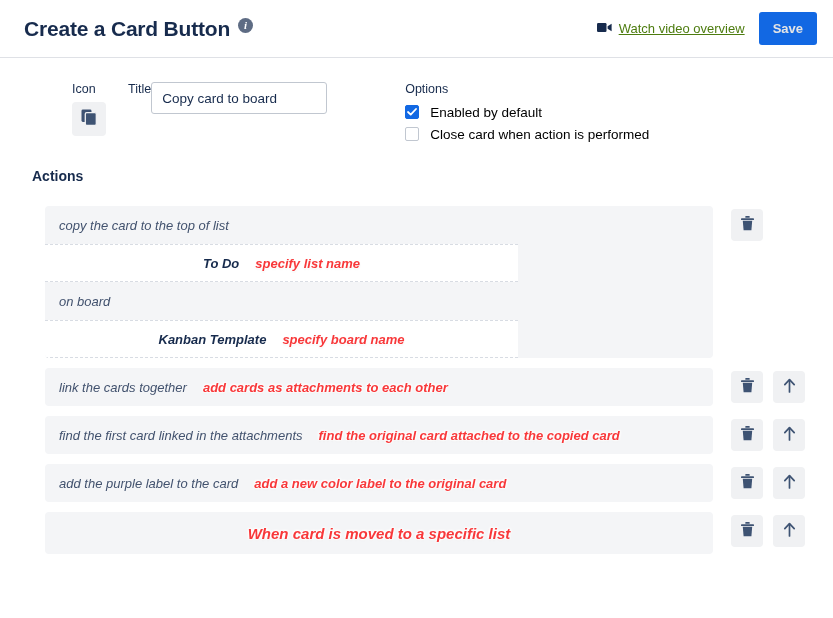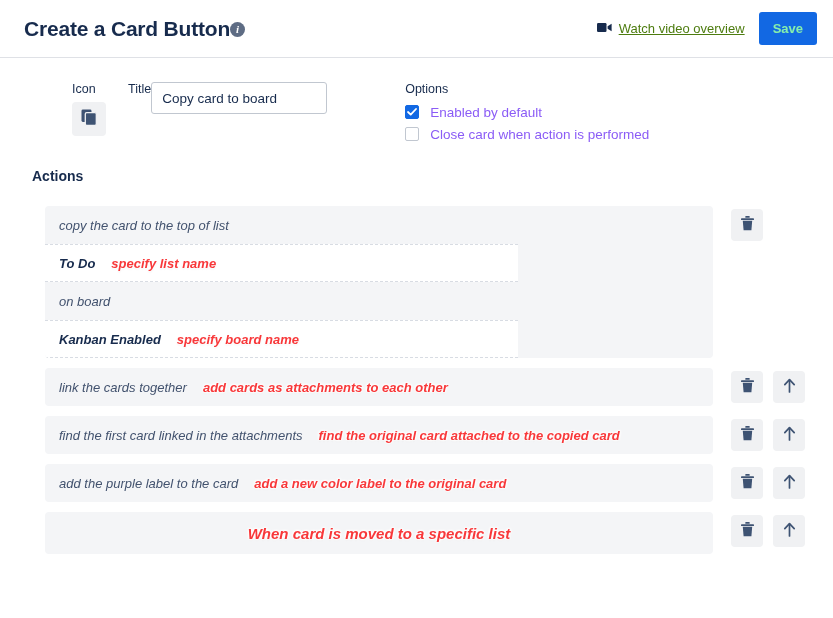--- a/index.html
+++ b/index.html
@@ -19,22 +19,21 @@
     align-items: center;
     padding: 0 16px 0 24px;
     border-bottom: 1px solid #dfe1e6;
   }
   .page-title {
     font-size: 21px;
     font-weight: bold;
     color: #172b4d;
     letter-spacing: -0.2px;
     display: flex;
-    align-items: center;
-    gap: 0;
+    gap: 8px;
   }
   .info-icon {
     width: 15px; height: 15px;
     border-radius: 50%;
     background: #5e6c84;
     color: #fff;
     font-size: 11px;
     font-weight: bold;
     font-style: italic;
     line-height: 15px;
@@ -55,21 +54,21 @@
     align-items: center;
     gap: 7px;
     font-size: 13px;
     color: #4d7c0f;
     cursor: pointer;
   }
   .watch-link .label { text-decoration: underline; }
   .video-icon { display: block; }
   .save-button {
     background: #1268e3;
-    color: #86efac;
+    color: #e5e5e5;
     font-size: 13px;
     font-weight: bold;
     border: none;
     border-radius: 3px;
     padding: 9px 14px;
     cursor: pointer;
     font-family: "Liberation Sans", sans-serif;
   }
 
   
@@ -119,21 +118,21 @@
   .cb {
     width: 14px; height: 14px;
     border-radius: 2px;
     flex: 0 0 14px;
     display: flex;
     align-items: center;
     justify-content: center;
   }
   .cb.on { background: #1268e3; border: 1px solid #1268e3; }
   .cb.off { background: #ffffff; border: 1px solid #c1c7d0; }
-  .opt-label { font-size: 13.5px; color: #8b5cf6; }
+  .opt-label { font-size: 13.5px; color: #000000; }
 
   
   .actions-heading {
     font-size: 14px;
     font-weight: bold;
     color: #172b4d;
     padding: 22px 0 0 32px;
   }
 
   
@@ -153,21 +152,21 @@
     display: flex;
     align-items: center;
     padding: 0 14px;
     min-height: 38px;
     font-size: 13px;
     color: #42526e;
     position: relative;
     font-style: italic;
   }
   .ac-line.dashed-top { border-top: 1px dashed #d8dce3; }
-  .ac-line.dashed-bottom { border-bottom: 1px dashed #d8dce3; }
+  .ac-line.dashed-bottom { border-bottom: 1px dashed #d8dce3; justify-content: center; }
   .ac-line.value-line {
     background: #ffffff;
     width: 473px;
     min-height: 38px;
   }
   .ac-value {
     font-size: 13px;
     font-weight: bold;
     color: #172b4d;
   }
@@ -278,21 +277,21 @@
         <span>copy the card to the top of list</span>
       </div>
       <div class="ac-line value-line dashed-top dashed-bottom">
         <span class="ac-value">To Do</span>
         <span class="anno inline">specify list name</span>
       </div>
       <div class="ac-line">
         <span>on board</span>
       </div>
       <div class="ac-line value-line dashed-top dashed-bottom">
-        <span class="ac-value">Kanban Enabled</span>
+        <span class="ac-value">Kanban Template</span>
         <span class="anno inline">specify board name</span>
       </div>
     </div>
     <div class="btn-col">
       <button class="sq-button">
         <span>
           <svg width="13" height="15" viewBox="0 0 13 15">
             <rect x="4.3" y="0" width="4.4" height="1.8" rx="0.5" fill="#3e5373"></rect>
             <rect x="0" y="2.2" width="13" height="1.9" rx="0.7" fill="#3e5373"></rect>
             <path d="M1.8 4.8 H11.2 L10.4 14.3 H2.6 Z" fill="#3e5373"></path>

